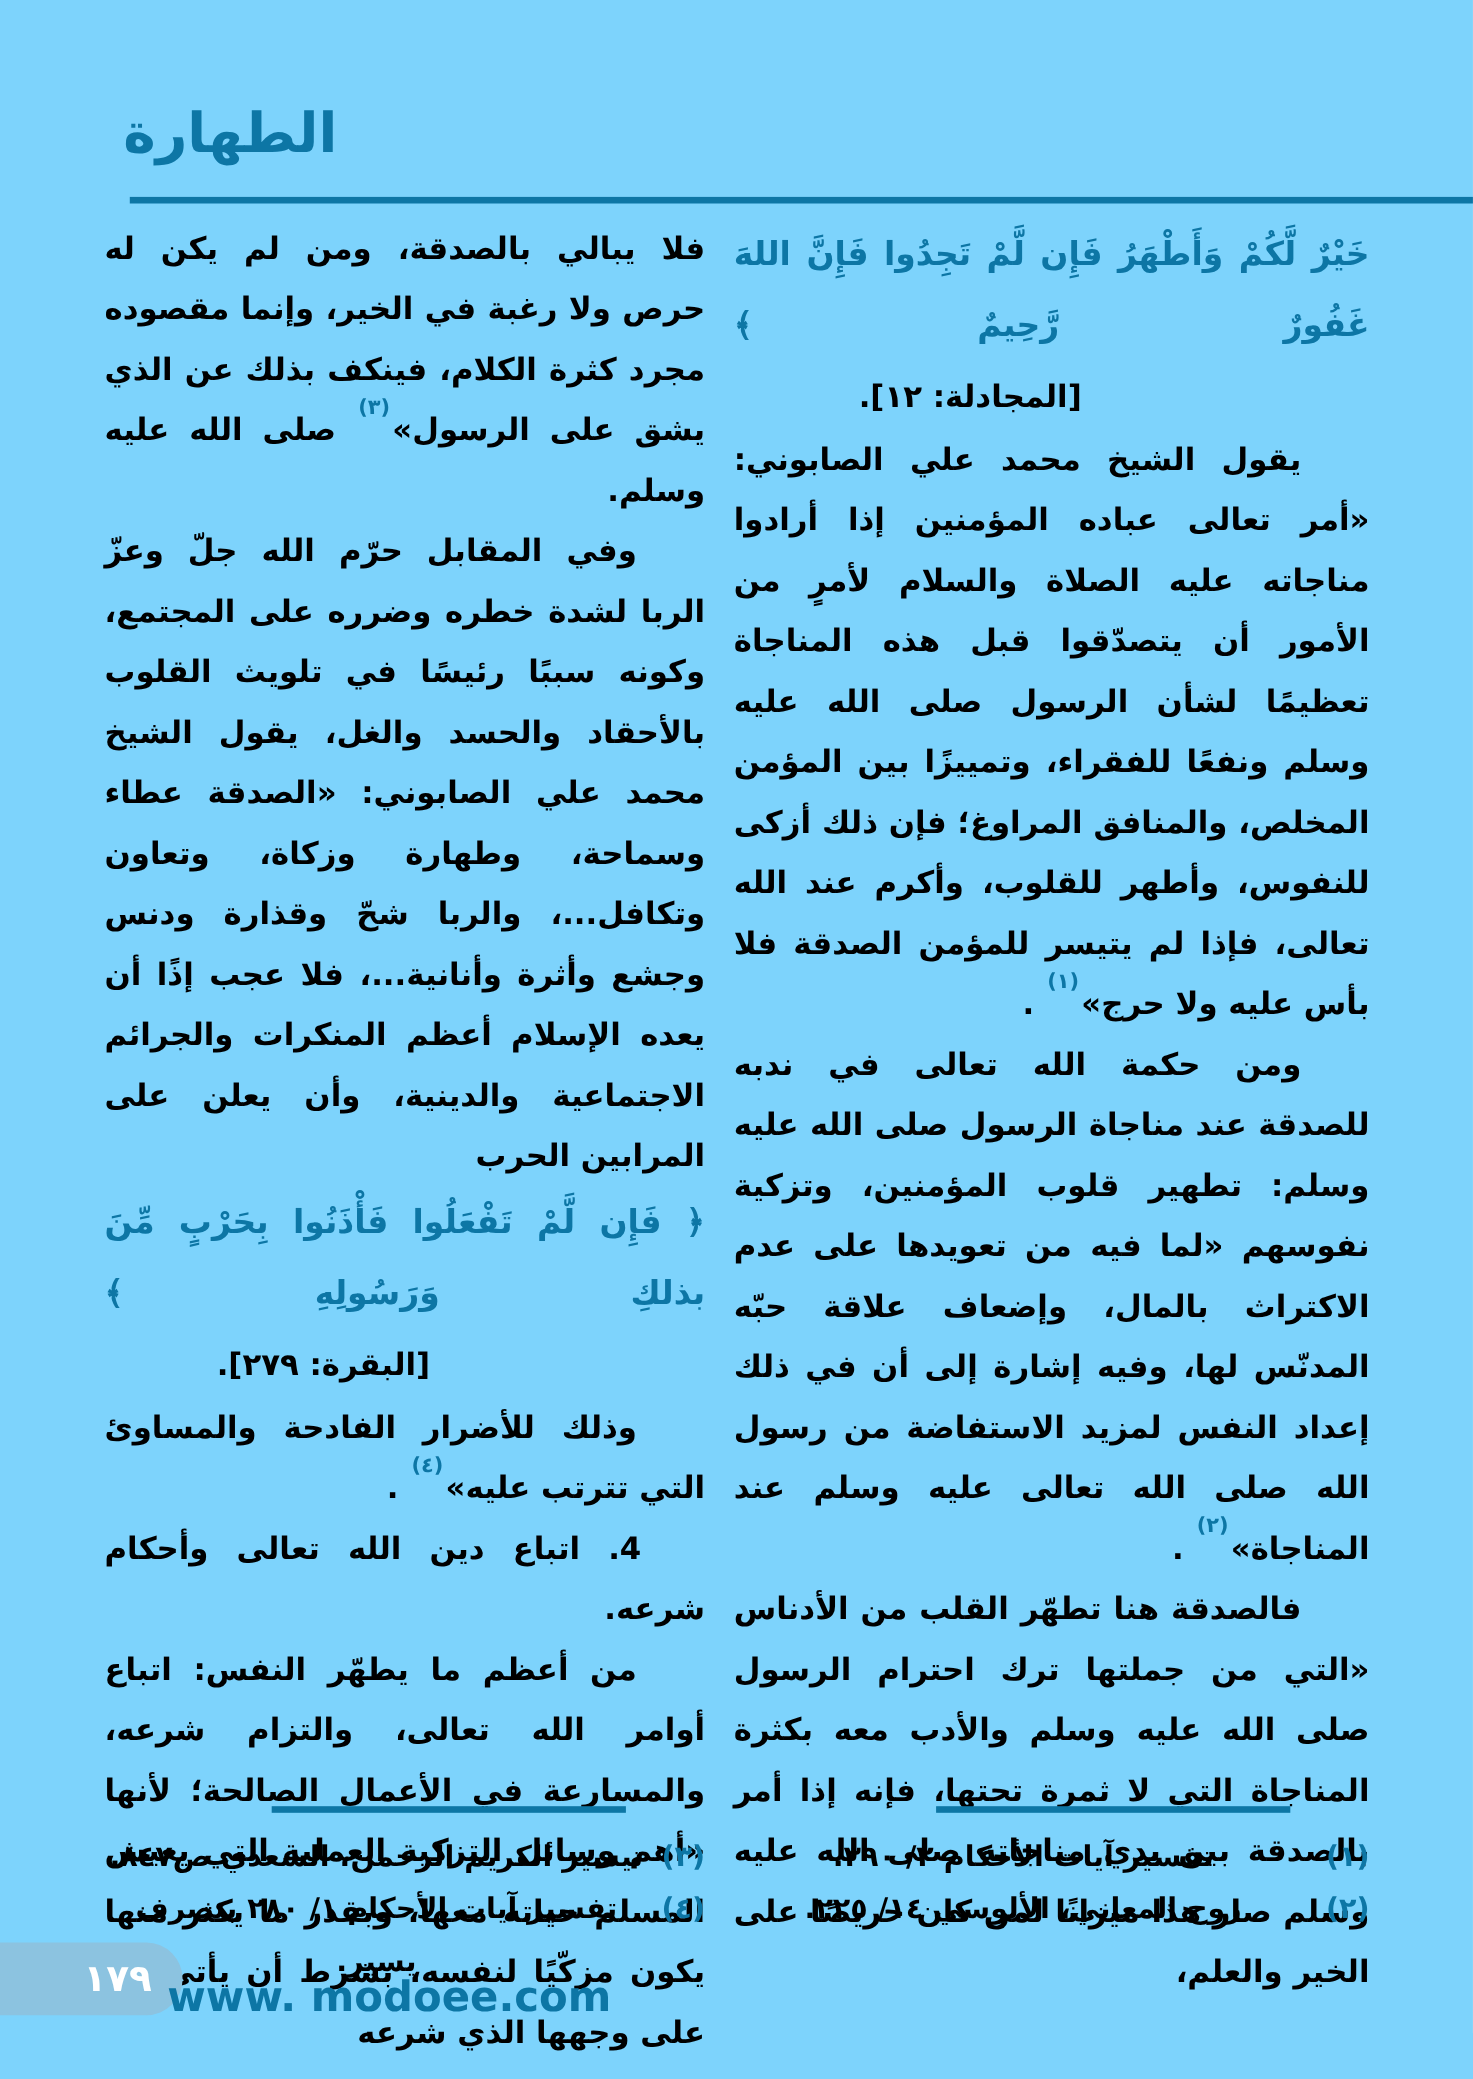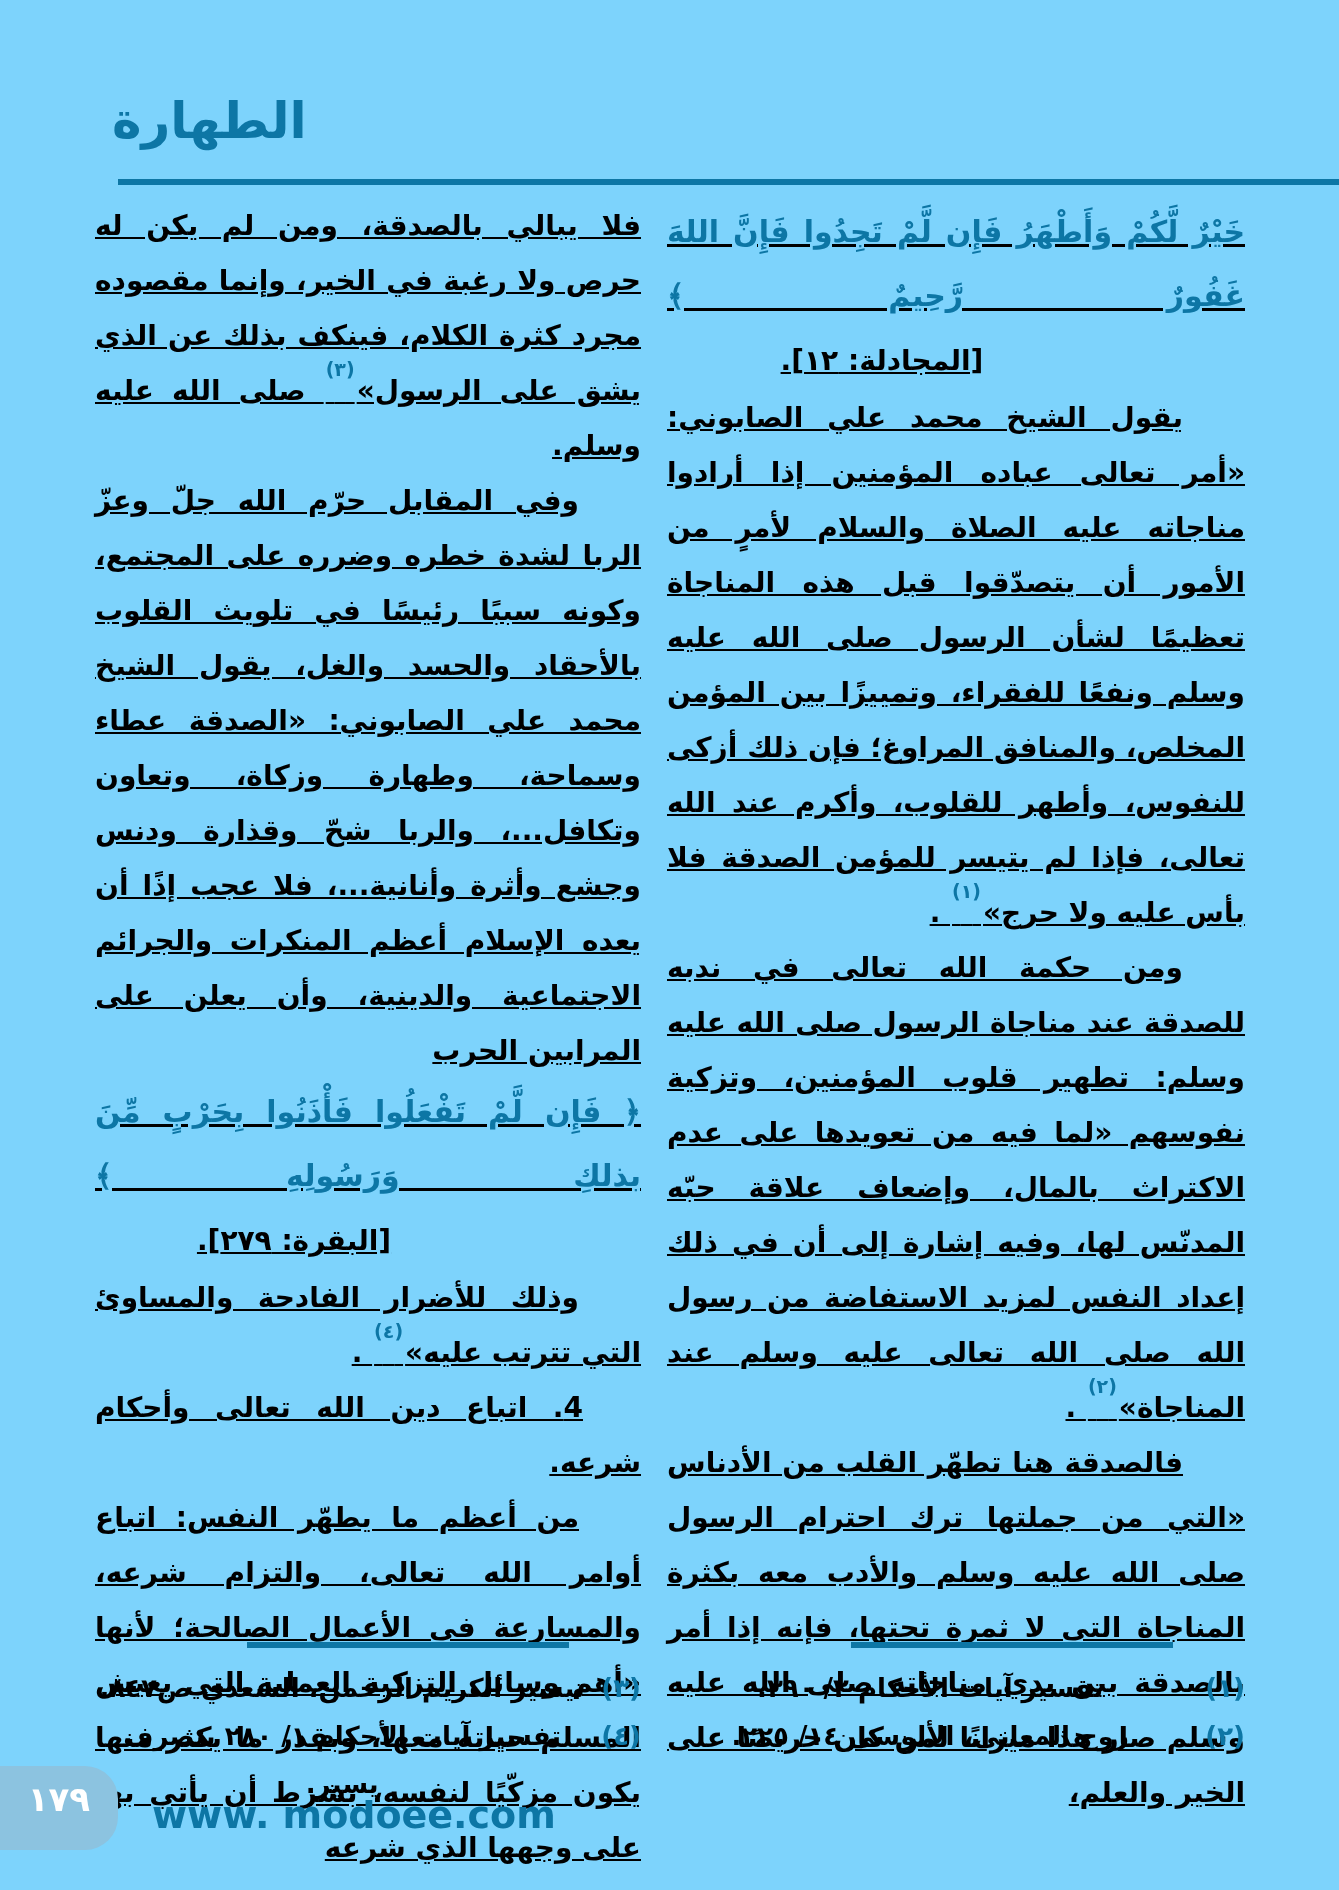--- a/index.html
+++ b/index.html
@@ -27,21 +27,21 @@
   }
   .header-rule{
     position:absolute;left:118px;top:179px;right:0;
     height:6px;background:var(--accent);
   }
   
   .columns{
     position:absolute;top:198px;right:94px;width:1150px;
     display:flex;gap:26px;align-items:flex-start;
   }
-  .col{text-align:justify;font-size:28px;line-height:55px;font-weight:bold;text-decoration:underline;}
+  .col{text-align:justify;font-size:28px;line-height:55px;font-weight:bold;}
   .col-first{width:578px;}   
   .col-second{width:546px;}  
   .col p{margin:0;}
   .para-indent{text-indent:62px;}
   .verse{
     color:var(--accent);
     font-size:30px;line-height:64px;
     text-align:justify;text-align-last:justify;
     margin:2px 0 4px 0 !important;
   }
@@ -67,26 +67,26 @@
   .fnrule{
     height:6px;width:322px;background:var(--accent);
     margin-right:72px;margin-bottom:16px;
   }
   .fnrow{display:flex;gap:12px;}
   .fnnum{color:var(--accent);flex:none;}
   .fntext{flex:1;text-align:center;}
   
   .page-pill{
     position:absolute;left:0;top:1766px;
-    width:118px;height:84px;
+    width:118px;height:66px;
     background:var(--pill-bg);
     border-radius:0 33px 33px 0;
     color:var(--pill-text);
     font-size:34px;font-weight:bold;
-    line-height:66px;text-align:center;
+    line-height:66px;text-align:center;padding-left:48px;
   }
   .website{
     position:absolute;left:152px;top:1782px;
     direction:ltr;text-align:right;
     color:var(--accent);
     font-size:38px;font-weight:bold;
     line-height:66px;
   }
 </style>
 </head>

